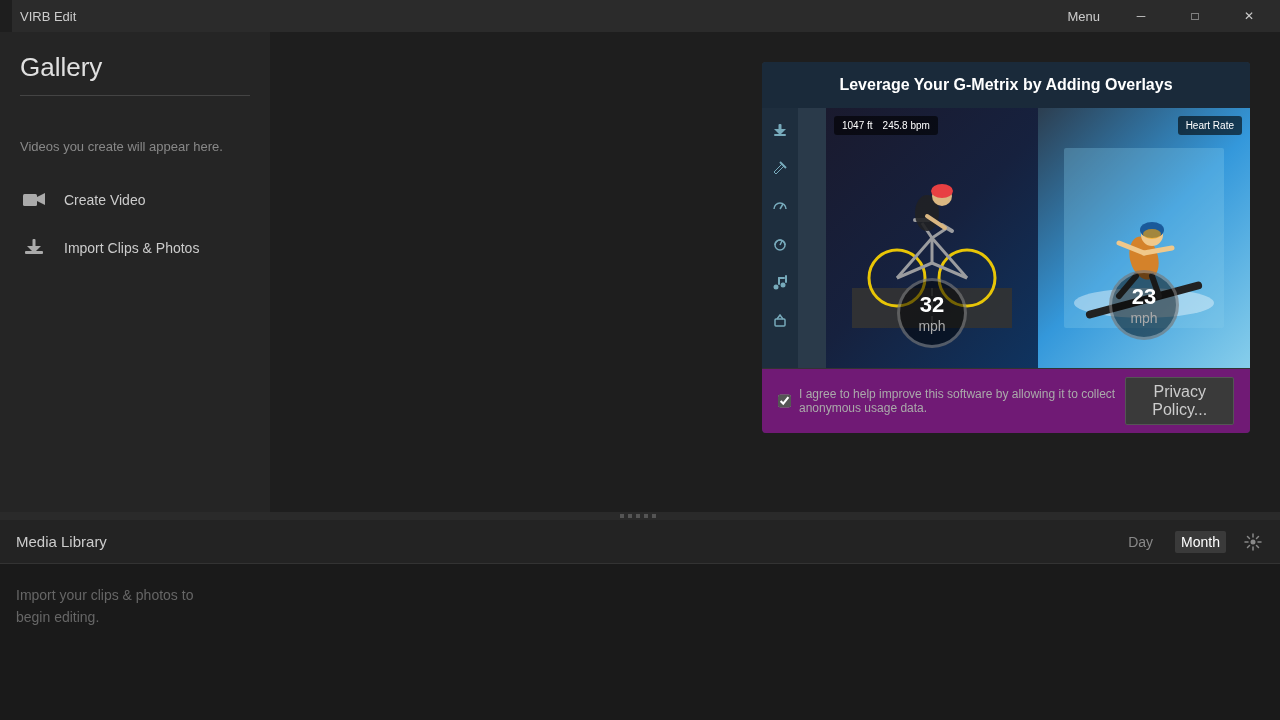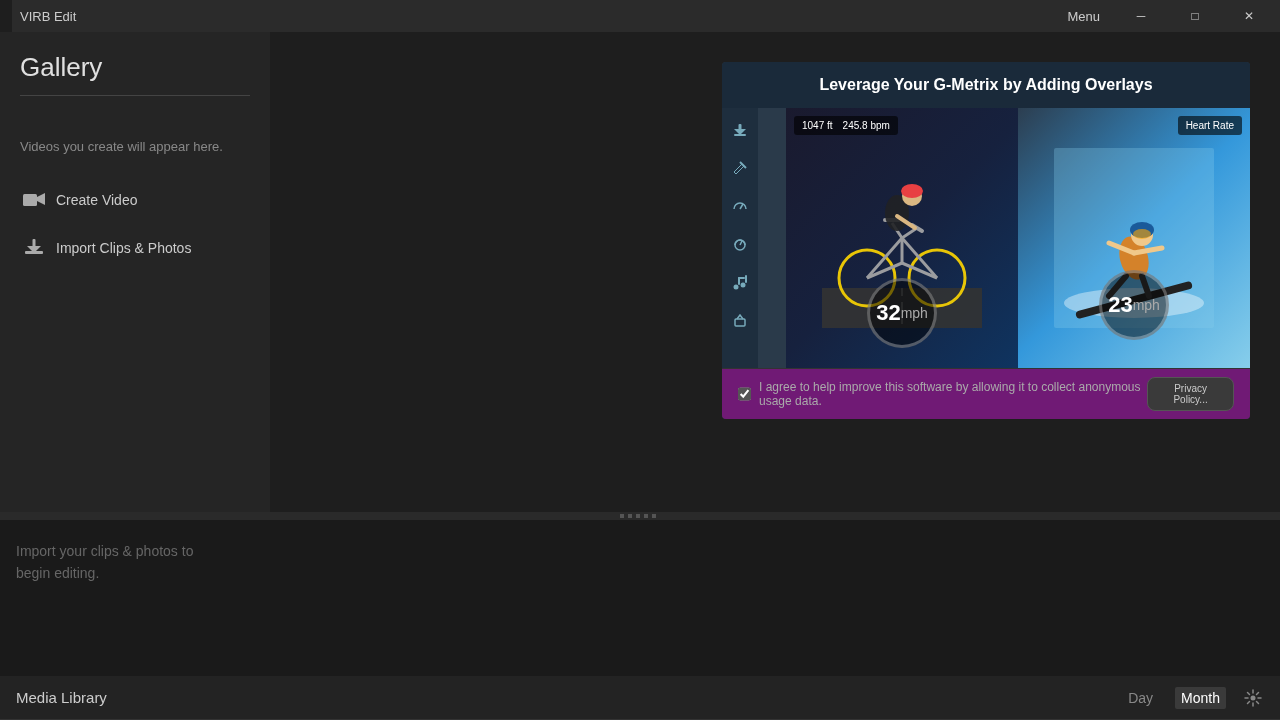--- a/index.html
+++ b/index.html
@@ -87,21 +87,21 @@
       font-size: 13px;
       color: #888;
       margin-top: 43px;
     }
     #left-actions {
       padding: 10px 0;
     }
     .action-item {
       display: flex;
       align-items: center;
-      gap: 8px;
+      gap: 16px;
       padding: 10px 20px;
       cursor: pointer;
       color: #ccc;
       font-size: 14px;
     }
     .action-icon {
       width: 28px;
       height: 28px;
       display: flex;
       align-items: center;
@@ -113,21 +113,21 @@
     
     #right-panel {
       flex: 1;
       display: flex;
       align-items: flex-start;
       justify-content: flex-end;
       padding: 30px 30px 0 0;
       background: #1e1e1e;
     }
     #promo-card {
-      width: 528px;
+      width: 488px;
       background: #2a3a4a;
       border-radius: 4px;
       overflow: hidden;
     }
     #promo-header {
       background: #1a2a3a;
       padding: 14px 16px;
       font-size: 16px;
       font-weight: 600;
       color: #fff;
@@ -197,21 +197,21 @@
       align-items: center;
       justify-content: center;
     }
     .gauge-circle {
       width: 70px;
       height: 70px;
       border-radius: 50%;
       border: 3px solid rgba(255,255,255,0.3);
       background: rgba(0,0,0,0.5);
       display: flex;
-      flex-direction: row;
+      flex-direction: column;
       align-items: center;
       justify-content: center;
     }
     .gauge-number {
       font-size: 22px;
       font-weight: bold;
       color: #fff;
     }
     .gauge-unit {
       font-size: 14px;
@@ -262,23 +262,23 @@
       width: 14px;
       height: 14px;
       cursor: pointer;
       accent-color: #555;
     }
     #privacy-btn {
       background: #3a3a3a;
       border: 1px solid #555;
       color: #ccc;
       padding: 5px 12px;
-      font-size: 10px;
-      cursor: pointer;
-      border-radius: 8px;
+      font-size: 16px;
+      cursor: pointer;
+      border-radius: 2px;
     }
 
     
     #resize-handle {
       height: 8px;
       background: #2a2a2a;
       display: flex;
       align-items: center;
       justify-content: center;
       cursor: ns-resize;
@@ -551,32 +551,32 @@
       </div>
     </div>
   </div>
 </div>
 
 <div id="resize-handle">
   <div id="resize-dots"></div>
 </div>
 
 <div id="media-library">
-  <div id="media-library-content">
-    <div id="media-library-hint">
-      <span>Import your clips &amp; photos to</span><br>
-      <span>begin editing.</span>
-    </div>
-  </div>
   <div id="media-library-header">
     <span id="media-library-title">Media Library</span>
     <div id="media-library-controls">
       <button class="view-btn">Day</button>
       <button class="view-btn active">Month</button>
       <div id="settings-btn">
         <svg width="18" height="18" viewBox="0 0 18 18" fill="#888">
           <circle cx="9" cy="9" r="2.5"></circle>
           <path d="M9 1v3M9 14v3M1 9h3M14 9h3M3.5 3.5l2 2M12.5 12.5l2 2M14.5 3.5l-2 2M5.5 12.5l-2 2" stroke="#888" stroke-width="1.5" stroke-linecap="round"></path>
         </svg>
       </div>
     </div>
   </div>
+  <div id="media-library-content">
+    <div id="media-library-hint">
+      <span>Import your clips &amp; photos to</span><br>
+      <span>begin editing.</span>
+    </div>
+  </div>
 </div>
 
 </body></html>

